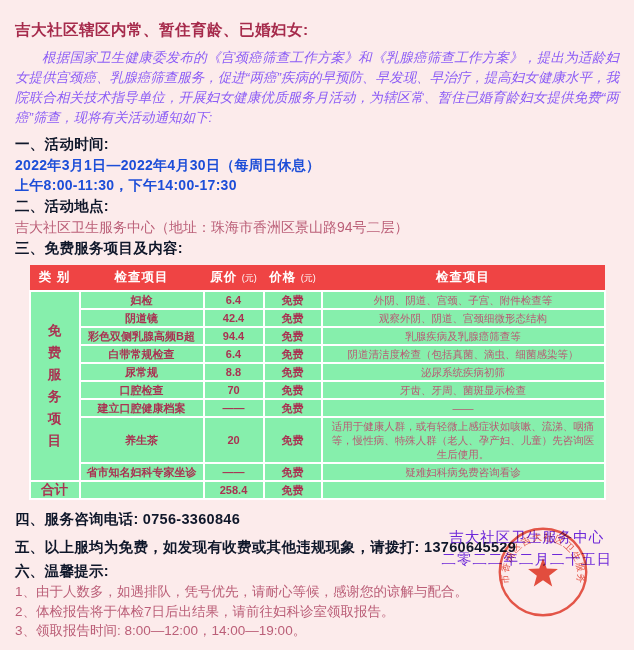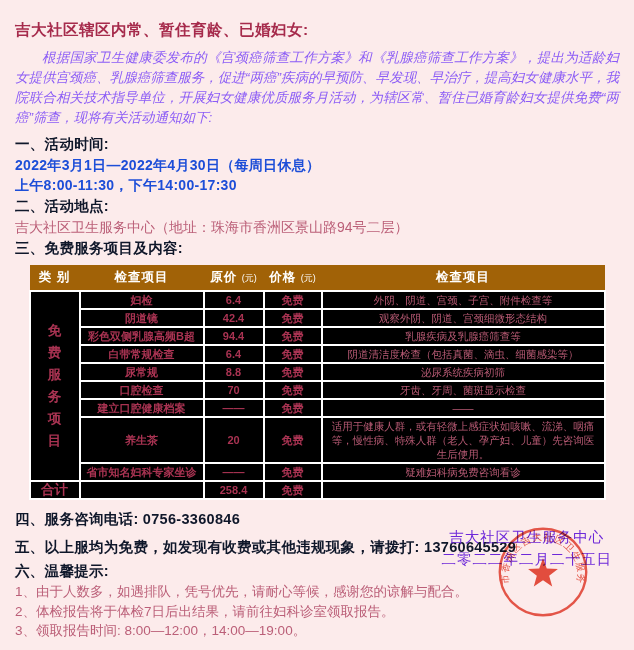--- a/index.html
+++ b/index.html
@@ -29,26 +29,26 @@
   }
   .line-reg{
     color:#bb5f78;font-size:14px;line-height:20px;
   }
   
   table.services{
     border-collapse:collapse;width:577px;margin:6px auto 4px auto;
     table-layout:fixed;
   }
   table.services th{
-    background:#a16207;color:#ffffff;font-size:12.5px;
+    background:#ef4444;color:#ffffff;font-size:12.5px;
     padding:4px 2px;font-weight:bold;letter-spacing:1px;
   }
   table.services th .unit{font-size:9px;font-weight:normal;letter-spacing:0;}
   table.services td{
-    background:#000000;border:2px solid #fff;color:#a93352;
+    background:#86efac;border:2px solid #fff;color:#a93352;
     font-size:11px;text-align:center;padding:1px 2px;font-weight:bold;
     line-height:14px;
   }
   table.services td.desc{
     font-weight:normal;font-size:10.5px;color:#b85a74;padding:1px 8px;
   }
   table.services td.cat{
     font-size:13.5px;font-weight:bold;vertical-align:middle;
   }
   table.services td.cat .vert{

